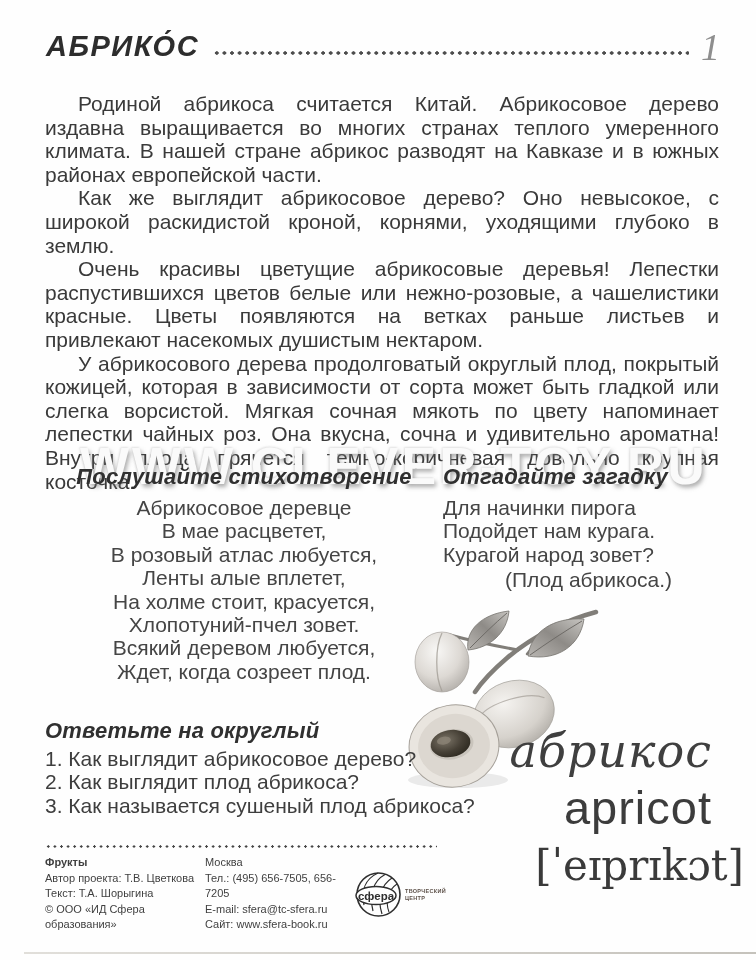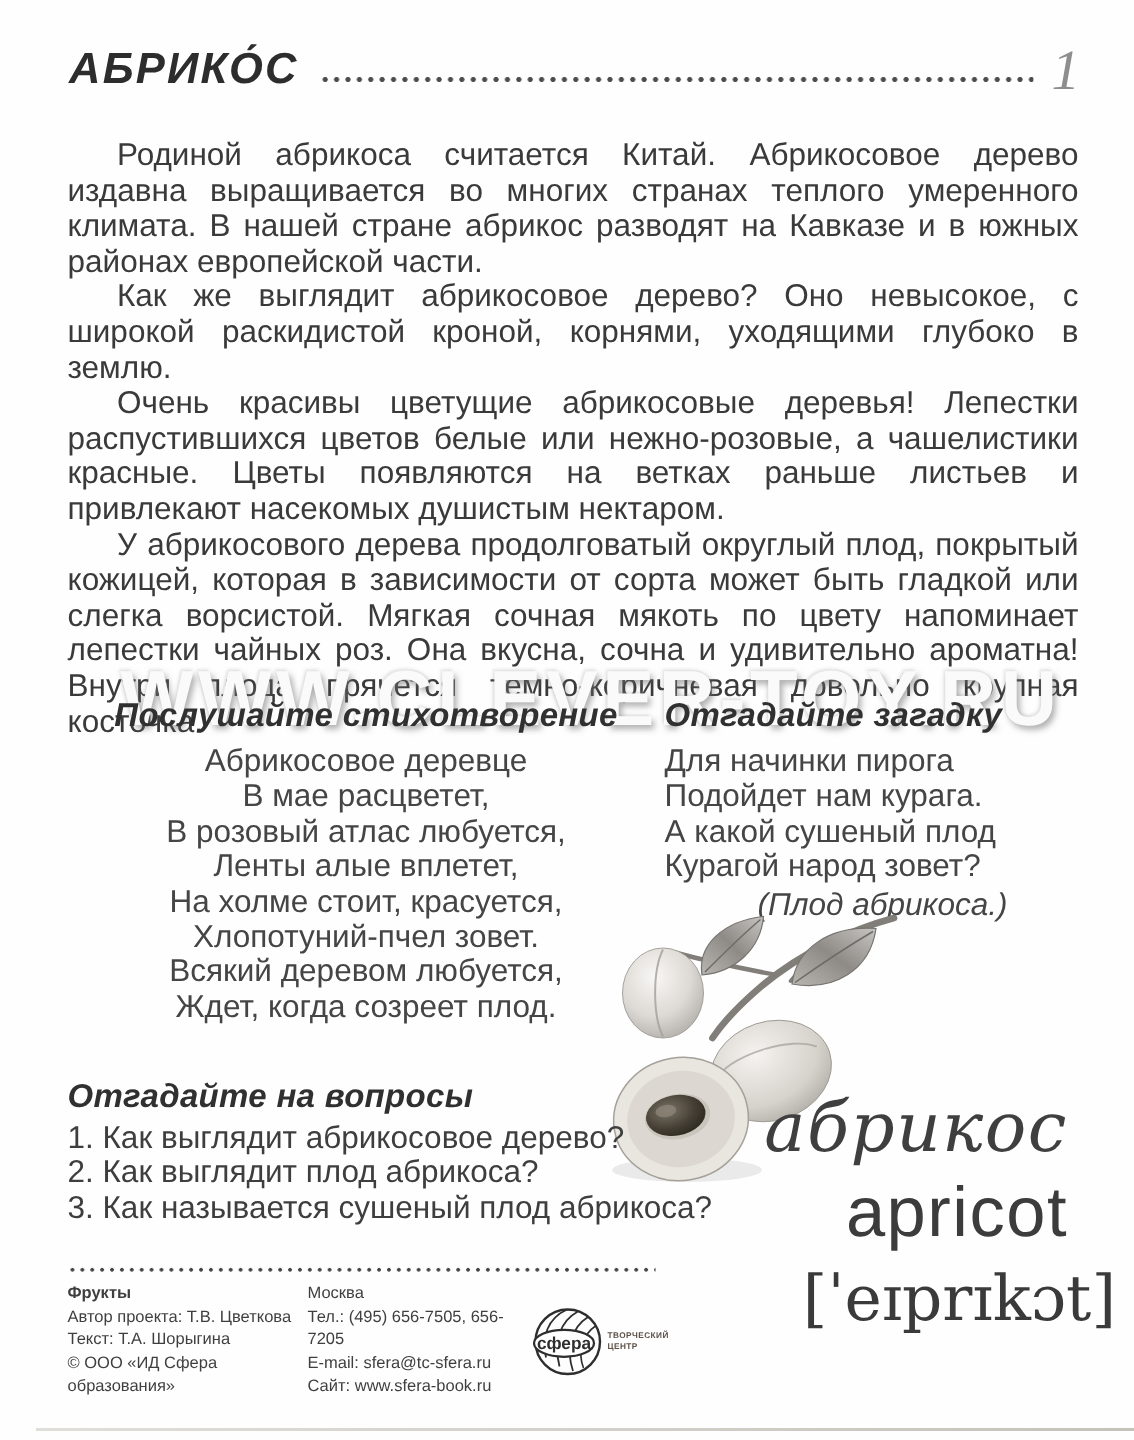--- a/index.html
+++ b/index.html
@@ -43,21 +43,21 @@
     display:flex;
   }
   .col-poem{width:398px;text-align:center;}
   .col-riddle{width:278px;}
   .section-heading{
     font-size:22px;font-weight:bold;font-style:italic;color:#303030;
     line-height:26px;margin-bottom:6px;letter-spacing:0.2px;
   }
   .verse-line{font-size:21px;line-height:23.4px;color:#454545;}
   .riddle-answer{
-    font-size:21px;line-height:23.4px;font-style:italic;color:#454545;
+    font-size:21px;line-height:23.4px;color:#454545;
     padding-left:62px;margin-top:2px;
   }
   .questions{
     position:absolute;top:718px;left:45px;width:480px;z-index:2;
   }
   .questions .section-heading{margin-bottom:3px;}
   .question-item{font-size:21px;line-height:23.3px;color:#3e3e3e;}
   .illustration{position:absolute;left:390px;top:606px;z-index:2;}
   .vocab-ru{
     position:absolute;top:728px;right:44px;z-index:3;
@@ -121,21 +121,20 @@
     <div class="verse-line">Ленты алые вплетет,</div>
     <div class="verse-line">На холме стоит, красуется,</div>
     <div class="verse-line">Хлопотуний-пчел зовет.</div>
     <div class="verse-line">Всякий деревом любуется,</div>
     <div class="verse-line">Ждет, когда созреет плод.</div>
   </div>
   <div class="col-riddle">
     <div class="section-heading">Отгадайте загадку</div>
     <div class="verse-line">Для начинки пирога</div>
     <div class="verse-line">Подойдет нам курага.</div>
-    <div class="verse-line">А какой сушеный плод</div>
     <div class="verse-line">Курагой народ зовет?</div>
     <div class="riddle-answer">(Плод абрикоса.)</div>
   </div>
 </div>
 
 <svg class="illustration" width="252" height="186" viewBox="0 0 252 186" xmlns="http://www.w3.org/2000/svg">
   <defs>
     <radialGradient id="fruitG" cx="40%" cy="32%" r="80%">
       <stop offset="0%" stop-color="#f8f7f5"></stop>
       <stop offset="55%" stop-color="#ddd9d4"></stop>
@@ -182,21 +181,21 @@
   <g transform="rotate(-10 64 140)">
     <ellipse cx="64" cy="140" rx="45" ry="41" fill="#e9e5df" stroke="#a5a099" stroke-width="1"></ellipse>
     <ellipse cx="64" cy="140" rx="36" ry="32" fill="#dcd7d0"></ellipse>
     <ellipse cx="62" cy="138" rx="22" ry="15" fill="#c9c4bc"></ellipse>
     <ellipse cx="61" cy="137" rx="20" ry="13.5" fill="url(#pitG)"></ellipse>
     <ellipse cx="55" cy="133" rx="7" ry="4" fill="#8d8678" opacity="0.75"></ellipse>
   </g>
 </svg>
 
 <div class="questions">
-  <div class="section-heading">Отгадайте на вопросы</div>
+  <div class="section-heading">Ответьте на округлый</div>
   <div class="question-item">1. Как выглядит абрикосовое дерево?</div>
   <div class="question-item">2. Как выглядит плод абрикоса?</div>
   <div class="question-item">3. Как называется сушеный плод абрикоса?</div>
 </div>
 
 <div class="vocab-ru">абрикос</div>
 <div class="vocab-en">apricot</div>
 <div class="vocab-ipa">[ˈeɪprɪkɔt]</div>
 
 <div class="footer-dots"></div>

